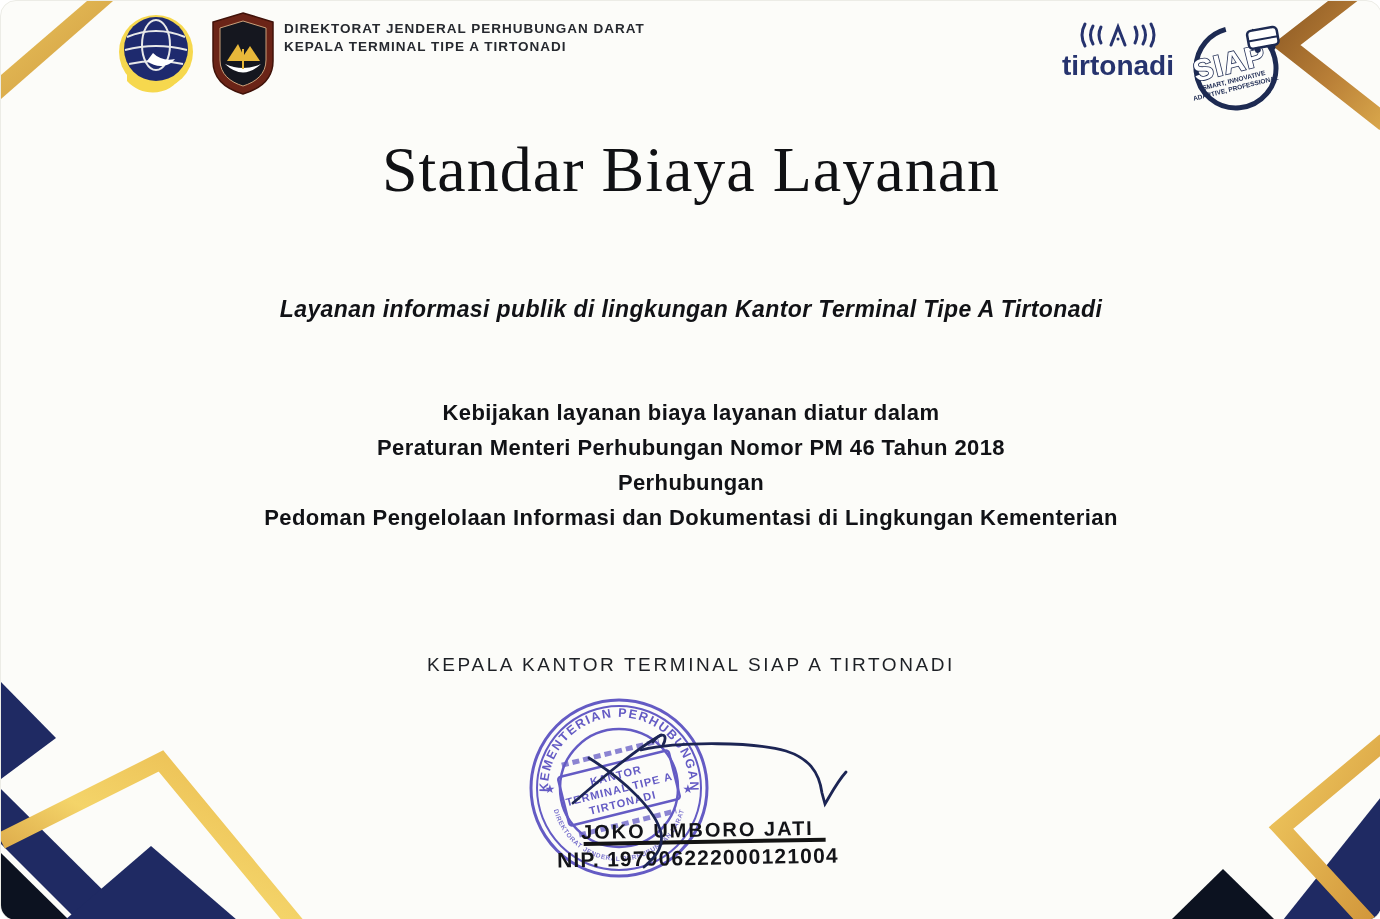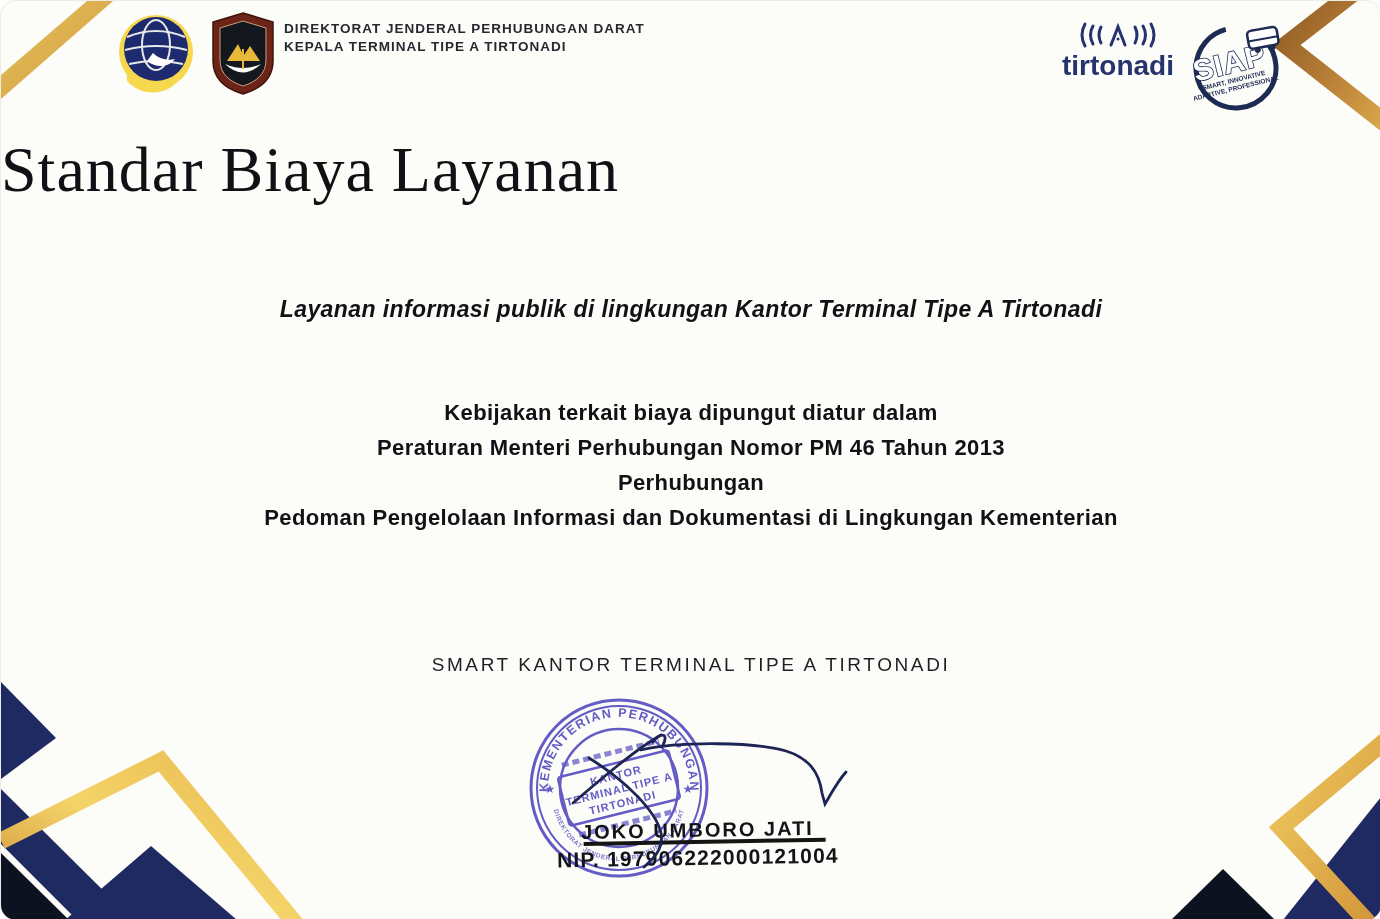--- a/index.html
+++ b/index.html
@@ -7,21 +7,21 @@
     position:relative;width:1380px;height:919px;overflow:hidden;
     background:#fcfcf9;border-radius:16px;border:1px solid #ececE6;
     font-family:"Liberation Sans","DejaVu Sans",sans-serif;color:#17181c;
   }
   .abs{position:absolute;}
   svg{display:block;}
   
   .org-text{left:283px;top:19px;line-height:18px;font-size:13.5px;font-weight:700;
     letter-spacing:1px;color:#26292f;}
   
-  .title{left:0;right:0;top:132px;text-align:left;
+  .title{left:0;right:0;top:132px;text-align:center;
     font-family:"Liberation Serif","DejaVu Serif",serif;font-weight:500;
     font-size:64px;letter-spacing:1px;color:#101114;}
   
   .para{left:0;right:0;text-align:center;font-weight:700;color:#111216;}
   .para1{top:290px;font-size:23px;line-height:36px;letter-spacing:.4px;font-style:italic;}
   .para2{top:394px;font-size:22px;line-height:35px;letter-spacing:.4px;}
   
   .kepala{left:0;right:0;top:653px;text-align:center;font-size:19px;font-weight:500;
     letter-spacing:2.6px;color:#1d2025;}
   .sig-rotate{left:0;right:0;top:0;transform:rotate(-1deg);}
@@ -134,27 +134,27 @@
     </g>
   </svg>
 
   <div class="abs z2 title">Standar Biaya Layanan</div>
 
   <div class="abs z2 para para1">
     <div>Layanan informasi publik di lingkungan Kantor Terminal Tipe A Tirtonadi</div>
   </div>
 
   <div class="abs z2 para para2">
-    <div>Kebijakan terkait biaya dipungut diatur dalam</div>
-    <div>Peraturan Menteri Perhubungan Nomor PM 46 Tahun 2013</div>
+    <div>Kebijakan layanan biaya layanan diatur dalam</div>
+    <div>Peraturan Menteri Perhubungan Nomor PM 46 Tahun 2018</div>
     <div>Perhubungan</div>
     <div>Pedoman Pengelolaan Informasi dan Dokumentasi di Lingkungan Kementerian</div>
   </div>
 
-  <div class="abs z2 kepala">SMART KANTOR TERMINAL TIPE A TIRTONADI</div>
+  <div class="abs z2 kepala">KEPALA KANTOR TERMINAL SIAP A TIRTONADI</div>
 
   <svg class="abs z2" style="left:500px;top:670px" width="260" height="230" viewBox="500 670 260 230" opacity="0.92">
     <defs>
       <path id="arcTop" d="M 547,787 A 71,71 0 1 1 689,787"></path>
       <path id="arcBottom" d="M 551,793 A 67,67 0 0 0 685,793"></path>
     </defs>
     <g stroke="#584ec0" fill="none">
       <circle cx="618" cy="787" r="88" stroke-width="3"></circle>
       <circle cx="618" cy="787" r="82" stroke-width="2"></circle>
       <circle cx="618" cy="787" r="59" stroke-width="2.5"></circle>

